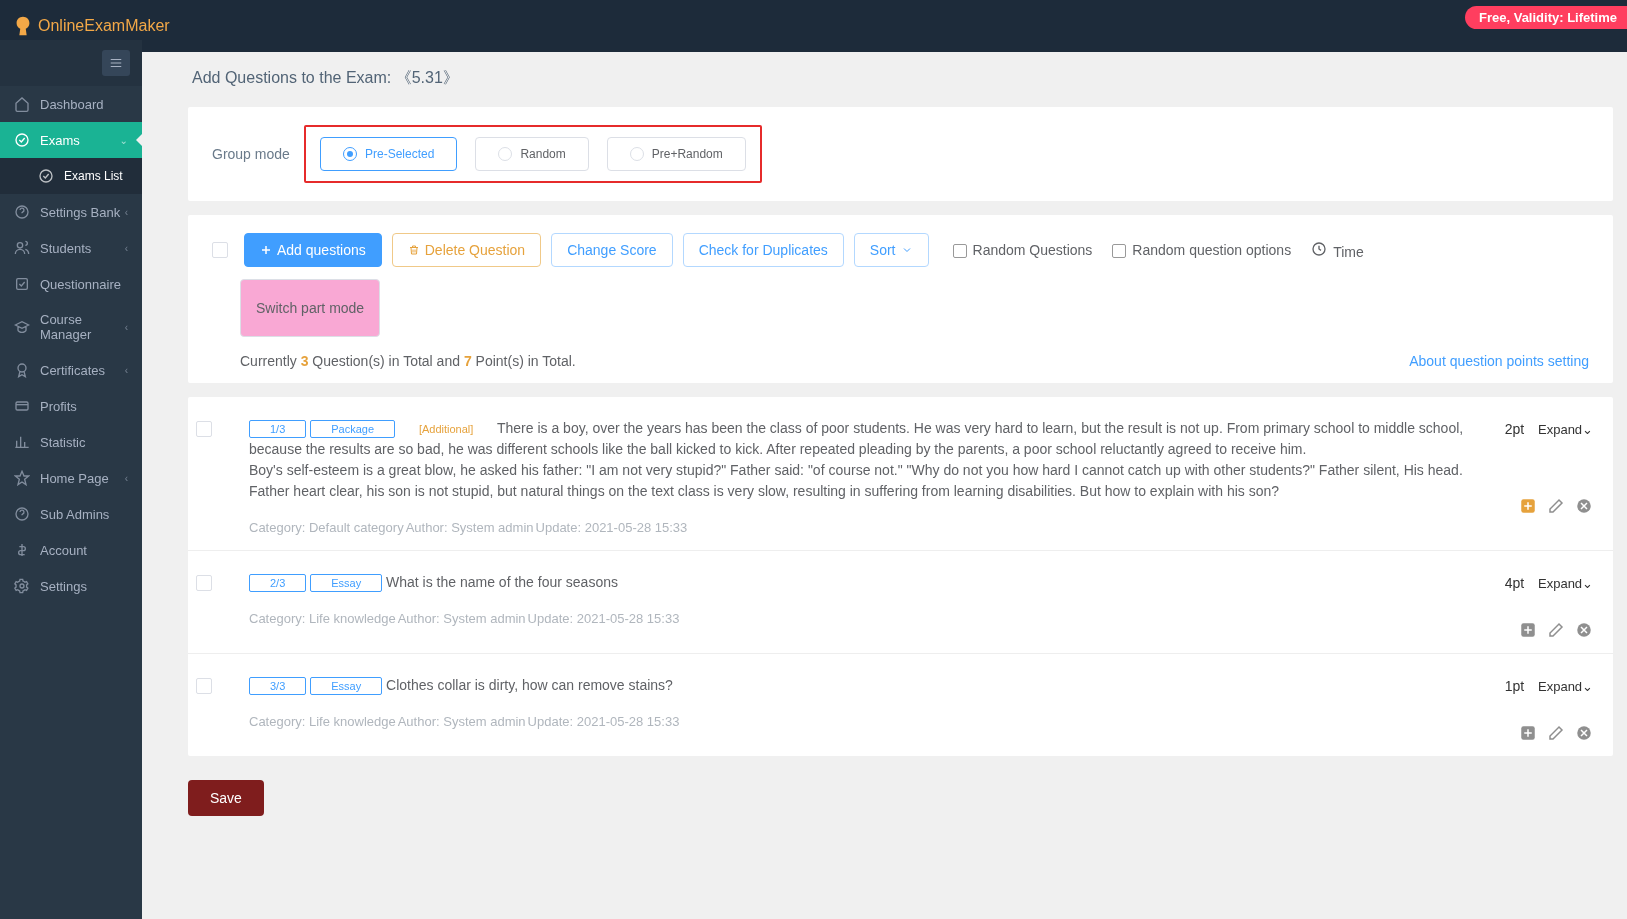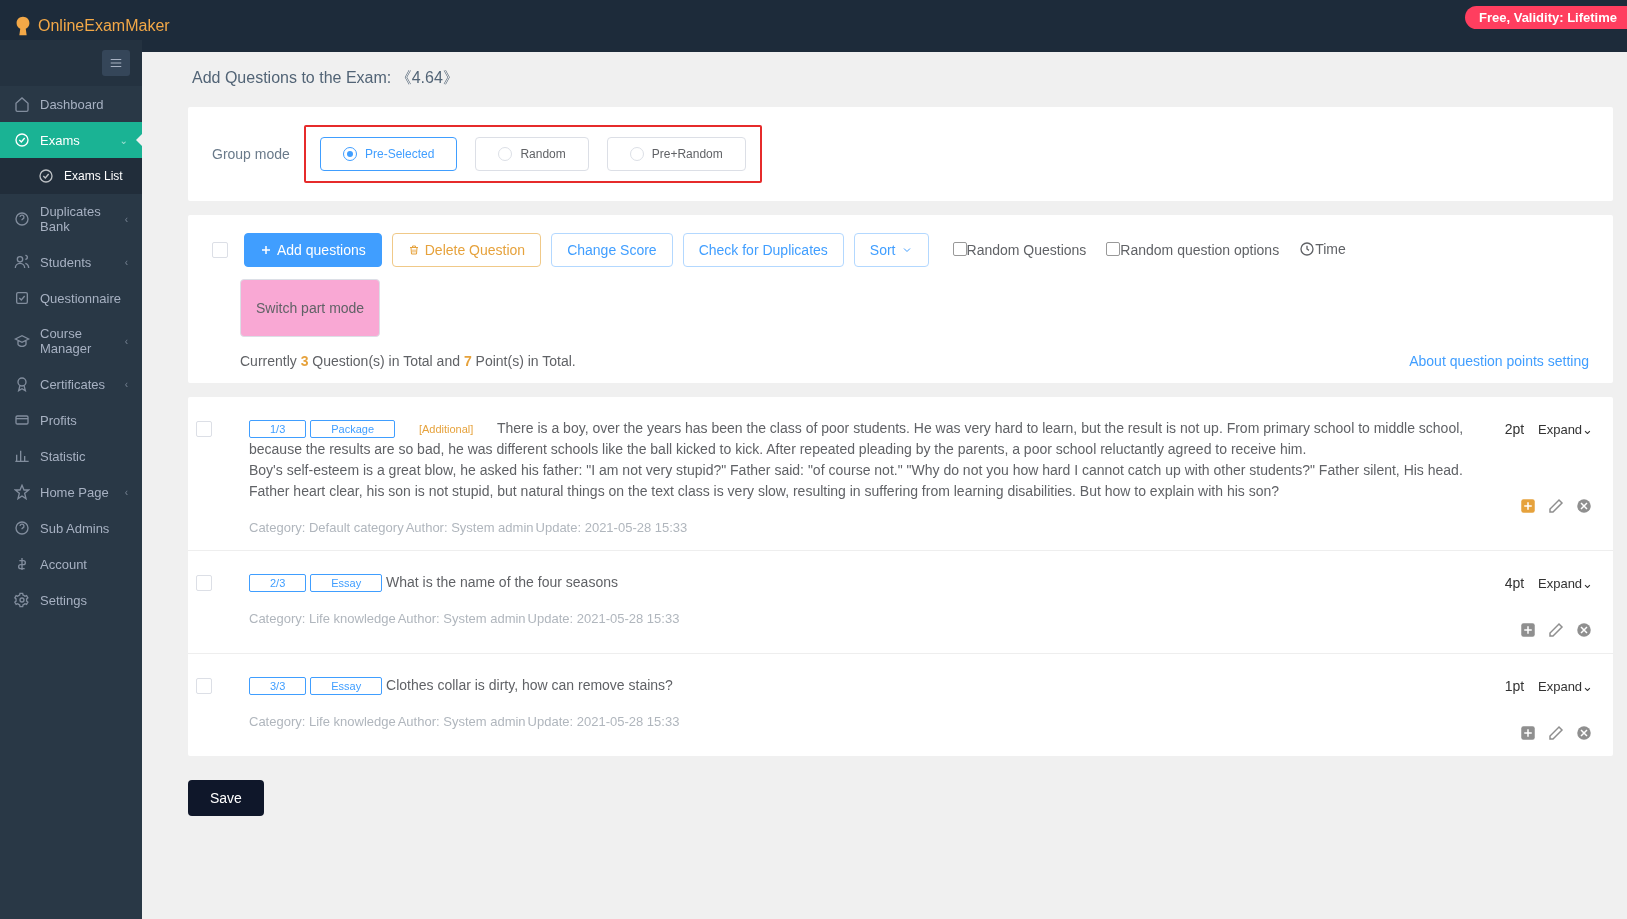--- a/index.html
+++ b/index.html
@@ -44,21 +44,21 @@
 .radio-btn.selected .radio-dot-inner { background: #409eff; }
 
 .toolbar { display: flex; align-items: center; flex-wrap: wrap; gap: 10px; margin-bottom: 12px; }
 .tb-check { width: 16px; height: 16px; border: 1px solid #dcdfe6; border-radius: 2px; cursor: pointer; margin-right: 6px; }
 .btn { padding: 8px 15px; border-radius: 4px; cursor: pointer; font-size: 14px; border: 1px solid #dcdfe6; background: #fff; color: #606266; display: inline-flex; align-items: center; gap: 5px; }
 .btn-primary { background: #409eff; color: #fff; border-color: #409eff; }
 .btn-plain-warn { color: #e6a23c; border-color: #f0c988; background: #fff; }
 .btn-plain-blue { color: #409eff; border-color: #b3d8ff; background: #fff; }
 .btn-plain-blue svg, .btn svg { width: 12px; height: 12px; }
 .tb-options { display: flex; align-items: center; gap: 20px; margin-left: 14px; color: #606266; font-size: 14px; }
-.tb-opt { display: flex; align-items: flex-start; cursor: pointer; }
+.tb-opt { display: flex; align-items: flex-end; gap: 6px; cursor: pointer; }
 .tb-opt .ck { width: 14px; height: 14px; border: 1px solid #999; border-radius: 2px; }
 .switch-btn { padding: 20px 15px; border: 1px solid #dcdfe6; border-radius: 4px; background: #f9a8d4; color: #606266; cursor: pointer; font-size: 14px; }
 
 .summary-row { display: flex; align-items: center; justify-content: space-between; font-size: 14px; color: #606266; margin-top: 8px; }
 .summary-row .hl { color: #e6a23c; font-weight: bold; }
 .summary-row a { color: #409eff; text-decoration: none; text-align: center; }
 
 .qpanel { background: #fff; border-radius: 2px; margin-top: 12px; }
 .qrow { display: flex; align-items: flex-start; border-bottom: 1px solid #eee; padding: 20px 0 14px 0; }
 .qrow:last-child { border-bottom: none; }
@@ -72,21 +72,21 @@
 .qside { width: 110px; text-align: right; padding: 4px 20px 0 0; flex-shrink: 0; }
 .qpt { font-size: 14px; color: #333; }
 .qexpand { font-size: 13px; color: #333; cursor: pointer; margin-left: 10px; }
 .qactions { margin-top: 60px; display: flex; gap: 10px; justify-content: flex-end; }
 .qactions.tight { margin-top: 30px; }
 .qact { width: 18px; height: 18px; cursor: pointer; color: #8f8f8f; }
 .qact.add { color: #e6a23c; }
 .qact svg { width: 100%; height: 100%; }
 
 .save-row { margin-top: 24px; }
-.btn-save { background: #0f172a; color: #fff; border: none; padding: 10px 22px; border-radius: 4px; font-size: 14px; cursor: pointer; }
+.btn-save { background: #7f1d1d; color: #fff; border: none; padding: 10px 22px; border-radius: 4px; font-size: 14px; cursor: pointer; }
 </style>
 </head>
 <body>
 
 <div class="header">
   <div class="logo">
     <span class="logo-icon">
       <svg viewBox="0 0 24 24">
           <path fill="#f3a847" d="M12 2C8 2 5 5 5 9c0 3 2 5 4 6l-1 7h8l-1-7c2-1 4-3 4-6 0-4-3-7-7-7z"></path>
         </svg>
@@ -128,21 +128,21 @@
           </svg></span>
       <span>Exams List</span>
     </div>
   </div>
 
   <div class="nav-item">
     <span class="nav-icon"><svg viewBox="0 0 24 24" fill="none" stroke="currentColor" stroke-width="2">
           <circle cx="12" cy="12" r="9"></circle>
           <path d="M9 9a3 3 0 1 1 4 3l-1 1v1M12 17h.01"></path>
         </svg></span>
-    <span class="nav-label">Duplicates Bank</span>
+    <span class="nav-label">Settings Bank</span>
     <span class="nav-chevron">‹</span>
   </div>
   <div class="nav-item">
     <span class="nav-icon"><svg viewBox="0 0 24 24" fill="none" stroke="currentColor" stroke-width="2">
           <circle cx="9" cy="8" r="4"></circle>
           <path d="M2 21c0-4 3-7 7-7s7 3 7 7M17 8a3 3 0 1 0 0-6M22 21c0-3-2-6-5-7"></path>
         </svg></span>
     <span class="nav-label">Students</span>
     <span class="nav-chevron">‹</span>
   </div>
@@ -205,21 +205,21 @@
     <span class="nav-icon"><svg viewBox="0 0 24 24" fill="none" stroke="currentColor" stroke-width="2">
           <circle cx="12" cy="12" r="3"></circle>
           <path d="M19 12a7 7 0 0 0-.2-1.6l2-1.6-2-3.4-2.4 1a7 7 0 0 0-2.8-1.6L13 2h-4l-.6 2.8a7 7 0 0 0-2.8 1.6l-2.4-1-2 3.4 2 1.6A7 7 0 0 0 3 12c0 .6.1 1.1.2 1.6l-2 1.6 2 3.4 2.4-1a7 7 0 0 0 2.8 1.6L9 22h4l.6-2.8a7 7 0 0 0 2.8-1.6l2.4 1 2-3.4-2-1.6c.1-.5.2-1 .2-1.6z"></path>
         </svg></span>
     <span class="nav-label">Settings</span>
   </div>
 </div>
 
 <div class="main">
   <div class="page-title">
-    <span>Add Questions to the Exam: </span><span>《4.64》</span>
+    <span>Add Questions to the Exam: </span><span>《5.31》</span>
   </div>
 
   <div class="panel">
     <div class="group-mode-row">
       <div class="group-mode-label">Group mode</div>
       <div class="radio-group">
         <div class="radio-btn selected">
           <span class="radio-dot">
               <span class="radio-dot-inner"></span>
             </span>

